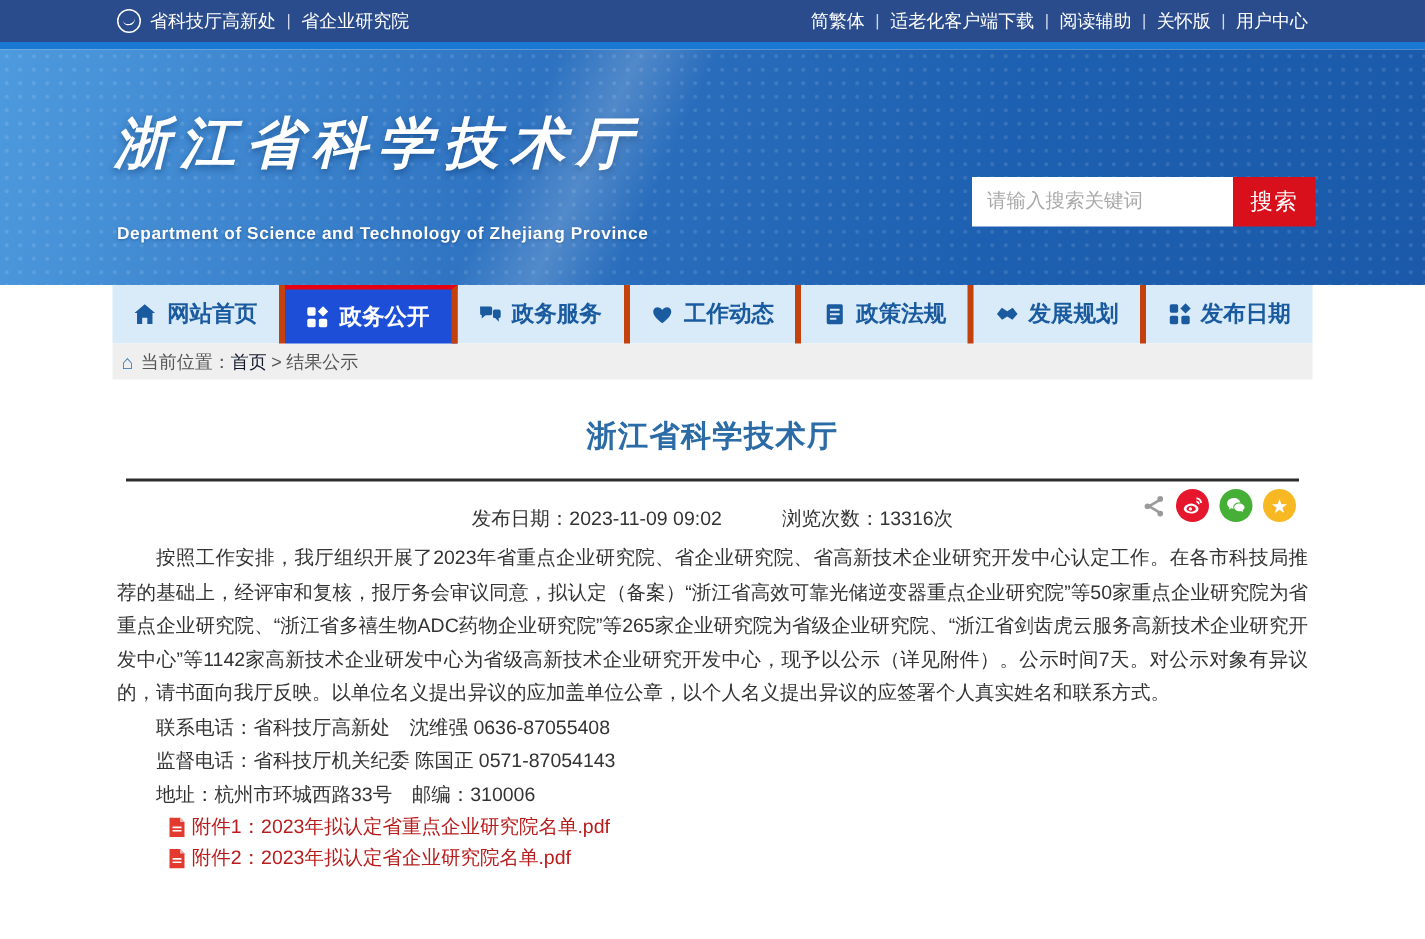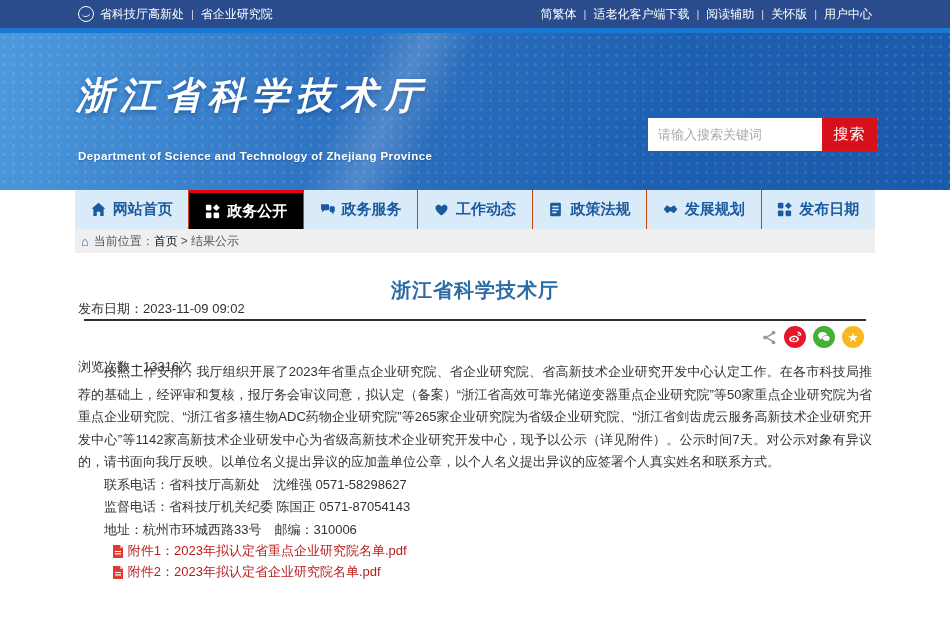--- a/index.html
+++ b/index.html
@@ -43,51 +43,51 @@
     font-family:"DejaVu Serif","Liberation Serif",serif; font-style:italic; font-weight:bold;
     font-size:37px; letter-spacing:7px; text-shadow:0 2px 5px rgba(0,40,90,.45); white-space:nowrap;
   }
   .site-subtitle {
     position:absolute; left:78px; top:117px; color:#fff; font-size:11.5px; font-weight:bold;
     letter-spacing:.4px; text-shadow:0 1px 2px rgba(0,40,90,.4); white-space:nowrap;
   }
   .searchbox { position:absolute; top:85px; right:73px; display:flex; height:33px; z-index:3; }
   .search-input {
     width:174px; height:33px; border:none; outline:none; background:#fff; padding:0 10px;
-    font-size:13px; color:#333; font-family:Liberation Serif, serif;
+    font-size:13px; color:#333; font-family:Liberation Mono, monospace;
   }
   .search-input::placeholder { color:#aaa; }
   .search-btn {
     width:55px; height:33px; background:#d8101c; color:#fff; border:none; font-size:15px;
     cursor:pointer; font-family:Liberation Sans, sans-serif; letter-spacing:1px;
   }
   
   .navwrap { width:800px; margin:0 auto; }
   .nav { display:flex; height:39px; background:#d9eaf8; }
   .nav-item {
     flex:1; display:flex; align-items:center; justify-content:center; gap:7px;
     color:#1a5a9e; font-size:15px; font-weight:bold; cursor:pointer; position:relative;
-    border-right:1px solid #c2410c;
+    border-right:4px solid #c2410c;
   }
   .nav-item:last-child { border-right:none; }
   .nav-item svg { width:15px; height:15px; fill:currentColor; flex:none; }
-  .nav-item.active { background:#000000; color:#fff; border-top:3px solid #e60012; }
+  .nav-item.active { background:#1d4ed8; color:#fff; border-top:3px solid #e60012; }
   
   .crumbwrap { width:800px; margin:0 auto; background:#efefef; height:24px;
     display:flex; align-items:center; padding:0 6px; font-size:12px; color:#555; }
   .crumb-home-icon { color:#2a6fb0; font-size:13px; margin-right:5px; }
   .crumb a { color:#0f172a; text-decoration:none; cursor:pointer; }
   .crumb-sep { margin:0 3px; }
   
   .article { padding:24px 78px 0 78px; }
   .a-title1 { text-align:center; color:#2b6ba6; font-size:20px; font-weight:bold; letter-spacing:1px; }
   .a-title2 { text-align:center; color:#2b6ba6; font-size:22px; font-weight:bold; margin-top:17px; letter-spacing:.5px; }
   .a-divider { height:2px; background:#2d2d2d; margin:15px 6px 0 6px; }
-  .a-meta { position:relative; height:34px; display:flex; align-items:flex-start; justify-content:center;
-    gap:40px; font-size:13px; color:#333;flex-direction:column; }
+  .a-meta { position:relative; height:34px; display:flex; align-items:flex-end; justify-content:center;
+    gap:40px; font-size:13px; color:#333; }
   .share { position:absolute; right:8px; top:5px; display:flex; align-items:center; gap:7px; }
   .share-node-icon svg { width:15px; height:15px; fill:#9a9a9a; display:block; }
   .s-circle { width:22px; height:22px; border-radius:50%; display:flex; align-items:center;
     justify-content:center; cursor:pointer; }
   .s-weibo { background:#e6162d; } .s-wechat { background:#45b035; } .s-star { background:#f7b824; }
   .s-circle svg { width:14px; height:14px; fill:#fff; display:block; }
   .s-star span { color:#fff; font-size:13px; line-height:1; }
   .a-body { font-size:13px; line-height:22.5px; color:#333; text-align:justify; margin-top:6px; }
   .a-body .para { text-indent:2em; }
   .contact-line { text-indent:2em; }
@@ -222,21 +222,21 @@
           </svg>
       </span>
       <span class="s-circle s-star">
           <span>★</span>
         </span>
     </span>
   </div>
 
   <div class="a-body">
     <p class="para">按照工作安排，我厅组织开展了2023年省重点企业研究院、省企业研究院、省高新技术企业研究开发中心认定工作。在各市科技局推荐的基础上，经评审和复核，报厅务会审议同意，拟认定（备案）“浙江省高效可靠光储逆变器重点企业研究院”等50家重点企业研究院为省重点企业研究院、“浙江省多禧生物ADC药物企业研究院”等265家企业研究院为省级企业研究院、“浙江省剑齿虎云服务高新技术企业研究开发中心”等1142家高新技术企业研发中心为省级高新技术企业研究开发中心，现予以公示（详见附件）。公示时间7天。对公示对象有异议的，请书面向我厅反映。以单位名义提出异议的应加盖单位公章，以个人名义提出异议的应签署个人真实姓名和联系方式。</p>
-    <div class="contact-line">联系电话：省科技厅高新处　沈维强 0571-58298627</div>
+    <div class="contact-line">联系电话：省科技厅高新处　沈维强 0636-87055408</div>
     <div class="contact-line">监督电话：省科技厅机关纪委 陈国正 0571-87054143</div>
     <div class="contact-line">地址：杭州市环城西路33号　邮编：310006</div>
 
     <div class="attach-line">
       <svg class="pdf-icon" viewBox="0 0 12 13">
           <path fill="#e23a2e" d="M1 0 h7 l3 3 v10 H1 Z"></path>
           <path fill="#f7b0aa" d="M8 0 l3 3 H8 Z"></path>
           <path fill="#fff" d="M3 6 h6 v1.1 H3 Z M3 8.3 h6 v1.1 H3 Z"></path>
         </svg>
       <a>附件1：2023年拟认定省重点企业研究院名单.pdf</a>

